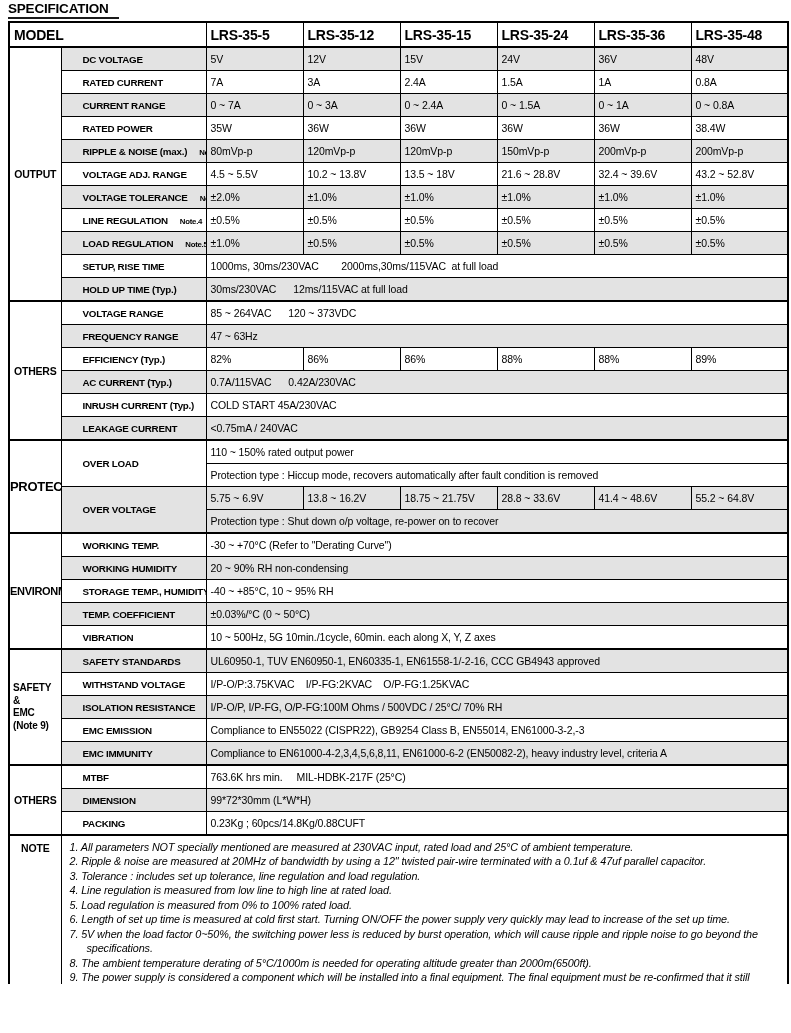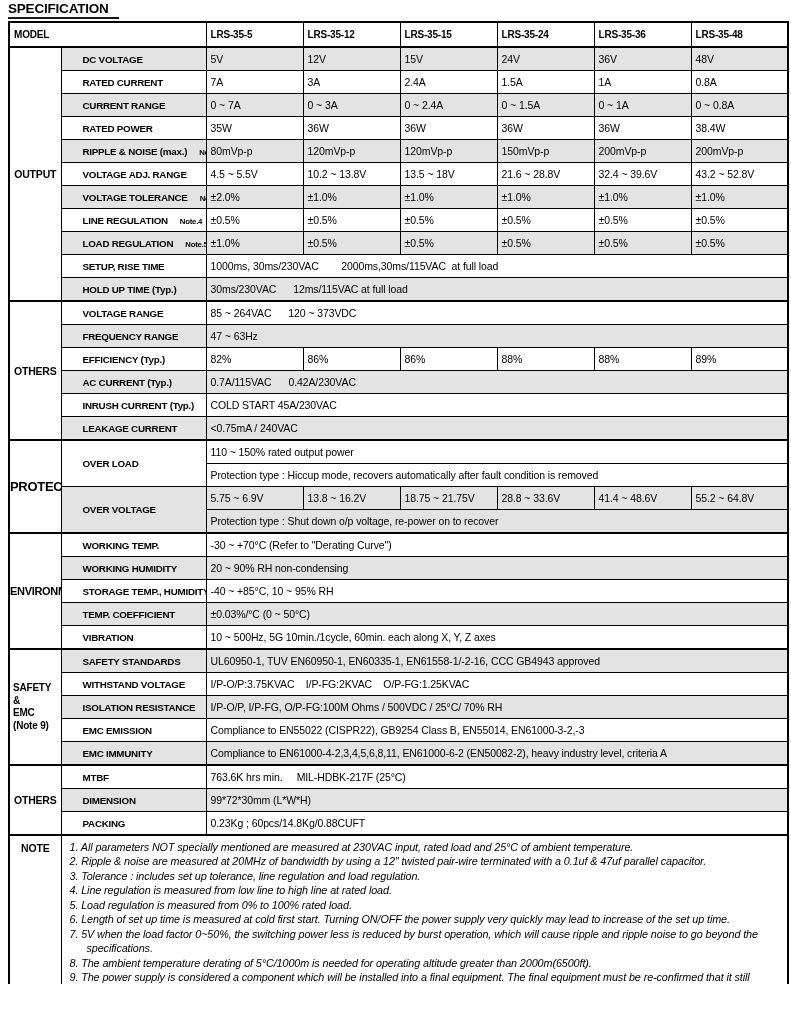--- a/index.html
+++ b/index.html
@@ -4,21 +4,21 @@
 <style>
   html,body{margin:0;padding:0;background:#fff;}
   .page{position:relative;width:791px;height:984px;background:#fff;
         font-family:"Liberation Sans",sans-serif;color:#000;overflow:hidden;}
   .title{position:absolute;left:8px;top:1px;font-size:13.5px;font-weight:bold;
          letter-spacing:-0.2px;border-bottom:2.5px solid #1a1a1a;padding:0 10px 1px 0;}
   table.spec{position:absolute;left:8px;top:21px;width:779px;border-collapse:collapse;
              table-layout:fixed;border:2px solid #000;}
   td{border:1px solid #000;padding:1px 4px;font-size:10.5px;height:20px;
      vertical-align:middle;white-space:pre-wrap;overflow:hidden;letter-spacing:-0.1px;}
-  .model-head{font-weight:bold;font-size:10px;height:21px;letter-spacing:-0.2px;margin-left:32px;}
+  .model-head{font-weight:bold;font-size:14px;height:21px;letter-spacing:-0.2px;margin-left:32px;}
   .label-cell{font-weight:bold;font-size:9.8px;letter-spacing:-0.25px;white-space:nowrap;padding-left:21px;}
   .note-ref{font-size:7.8px;margin-left:12px;font-weight:bold;}
   .group-cell{font-weight:bold;font-size:10.5px;text-align:center;padding:1px 0;
               letter-spacing:-0.2px;background:#fff;}
   .g-small{font-size:13px;letter-spacing:-0.3px;text-align:center;}
   .g-xsmall{font-size:11px;letter-spacing:-0.3px;}
   .g-multi{font-size:10px;text-align:left;padding-left:3px;}
   .g-multi div{line-height:1.25;}
   tr.shaded td:not(.group-cell){background:#e3e3e3;}
   tr.sec-start td{border-top:2px solid #000;}

